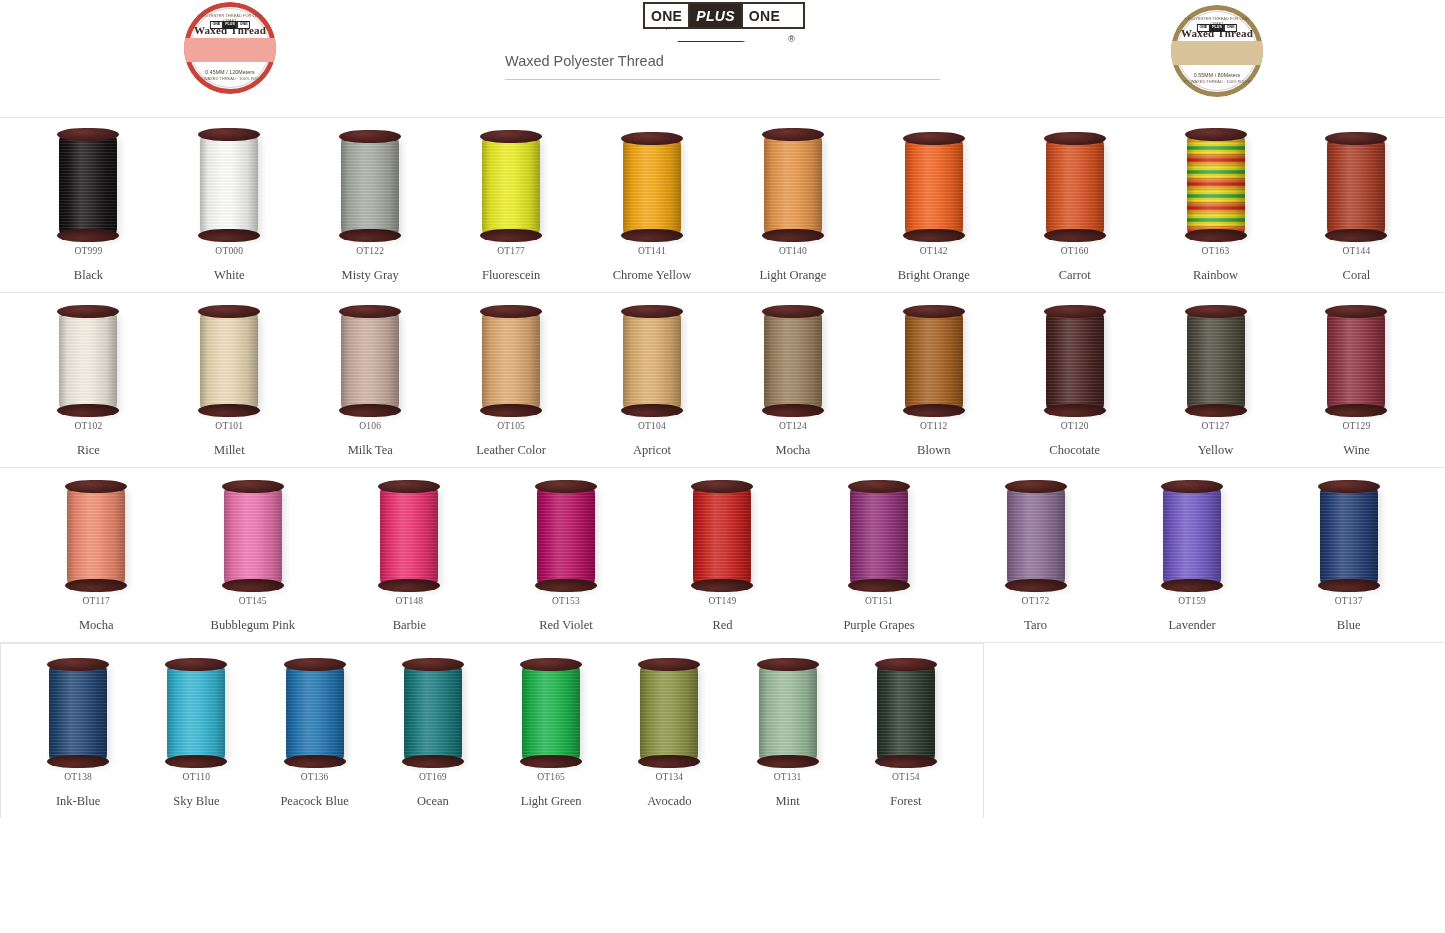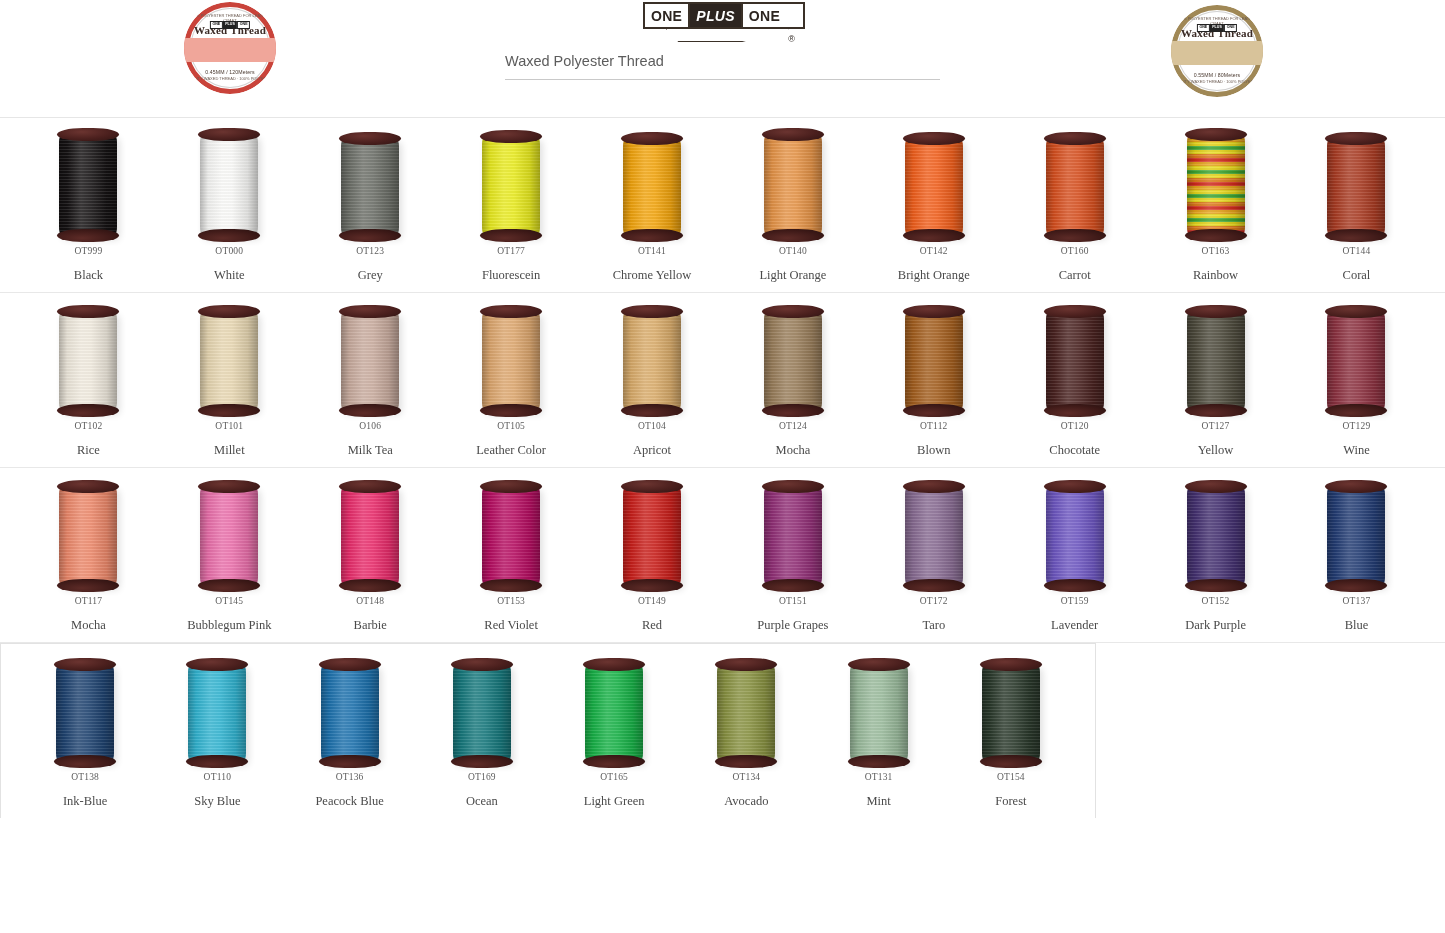--- a/index.html
+++ b/index.html
@@ -176,21 +176,21 @@
   }
   .row-inner {
     display: flex;
     align-items: flex-end;
     justify-content: space-around;
     padding: 0 18px;
   }
   .row-boxed {
     border: 1px solid #e2e2e2;
     border-bottom: none;
-    width: 1096px;
+    width: 984px;
     margin-left: 0;
   }
 
   .swatch {
     width: 104px;
     display: flex;
     flex-direction: column;
     align-items: center;
     font-family: Liberation Serif, serif;
   }
@@ -341,29 +341,29 @@
                 <div class="shade"></div>
                 <div class="cap cap-top"></div>
                 <div class="cap cap-bot"></div>
               </div>
             </div>
             <div class="code">OT000</div>
             <div class="name">White</div>
           </div>
           <div class="swatch">
             <div class="spool-wrap">
-              <div class="spool" style="height: 98px;">
-                <div class="thread" style="background: rgb(110, 113, 106);"></div>
-                <div class="shade"></div>
-                <div class="cap cap-top"></div>
-                <div class="cap cap-bot"></div>
-              </div>
-            </div>
-            <div class="code">OT123</div>
-            <div class="name">Grey</div>
+              <div class="spool" style="height: 100px;">
+                <div class="thread" style="background: rgb(166, 171, 163);"></div>
+                <div class="shade"></div>
+                <div class="cap cap-top"></div>
+                <div class="cap cap-bot"></div>
+              </div>
+            </div>
+            <div class="code">OT122</div>
+            <div class="name">Misty Gray</div>
           </div>
           <div class="swatch">
             <div class="spool-wrap">
               <div class="spool" style="height: 100px;">
                 <div class="thread" style="background: rgb(235, 237, 31);"></div>
                 <div class="shade"></div>
                 <div class="cap cap-top"></div>
                 <div class="cap cap-bot"></div>
               </div>
             </div>
@@ -662,32 +662,20 @@
                 <div class="cap cap-top"></div>
                 <div class="cap cap-bot"></div>
               </div>
             </div>
             <div class="code">OT159</div>
             <div class="name">Lavender</div>
           </div>
           <div class="swatch">
             <div class="spool-wrap">
               <div class="spool" style="height: 100px;">
-                <div class="thread" style="background: rgb(69, 49, 114);"></div>
-                <div class="shade"></div>
-                <div class="cap cap-top"></div>
-                <div class="cap cap-bot"></div>
-              </div>
-            </div>
-            <div class="code">OT152</div>
-            <div class="name">Dark Purple</div>
-          </div>
-          <div class="swatch">
-            <div class="spool-wrap">
-              <div class="spool" style="height: 100px;">
                 <div class="thread" style="background: rgb(35, 61, 117);"></div>
                 <div class="shade"></div>
                 <div class="cap cap-top"></div>
                 <div class="cap cap-bot"></div>
               </div>
             </div>
             <div class="code">OT137</div>
             <div class="name">Blue</div>
           </div>
         </div>

